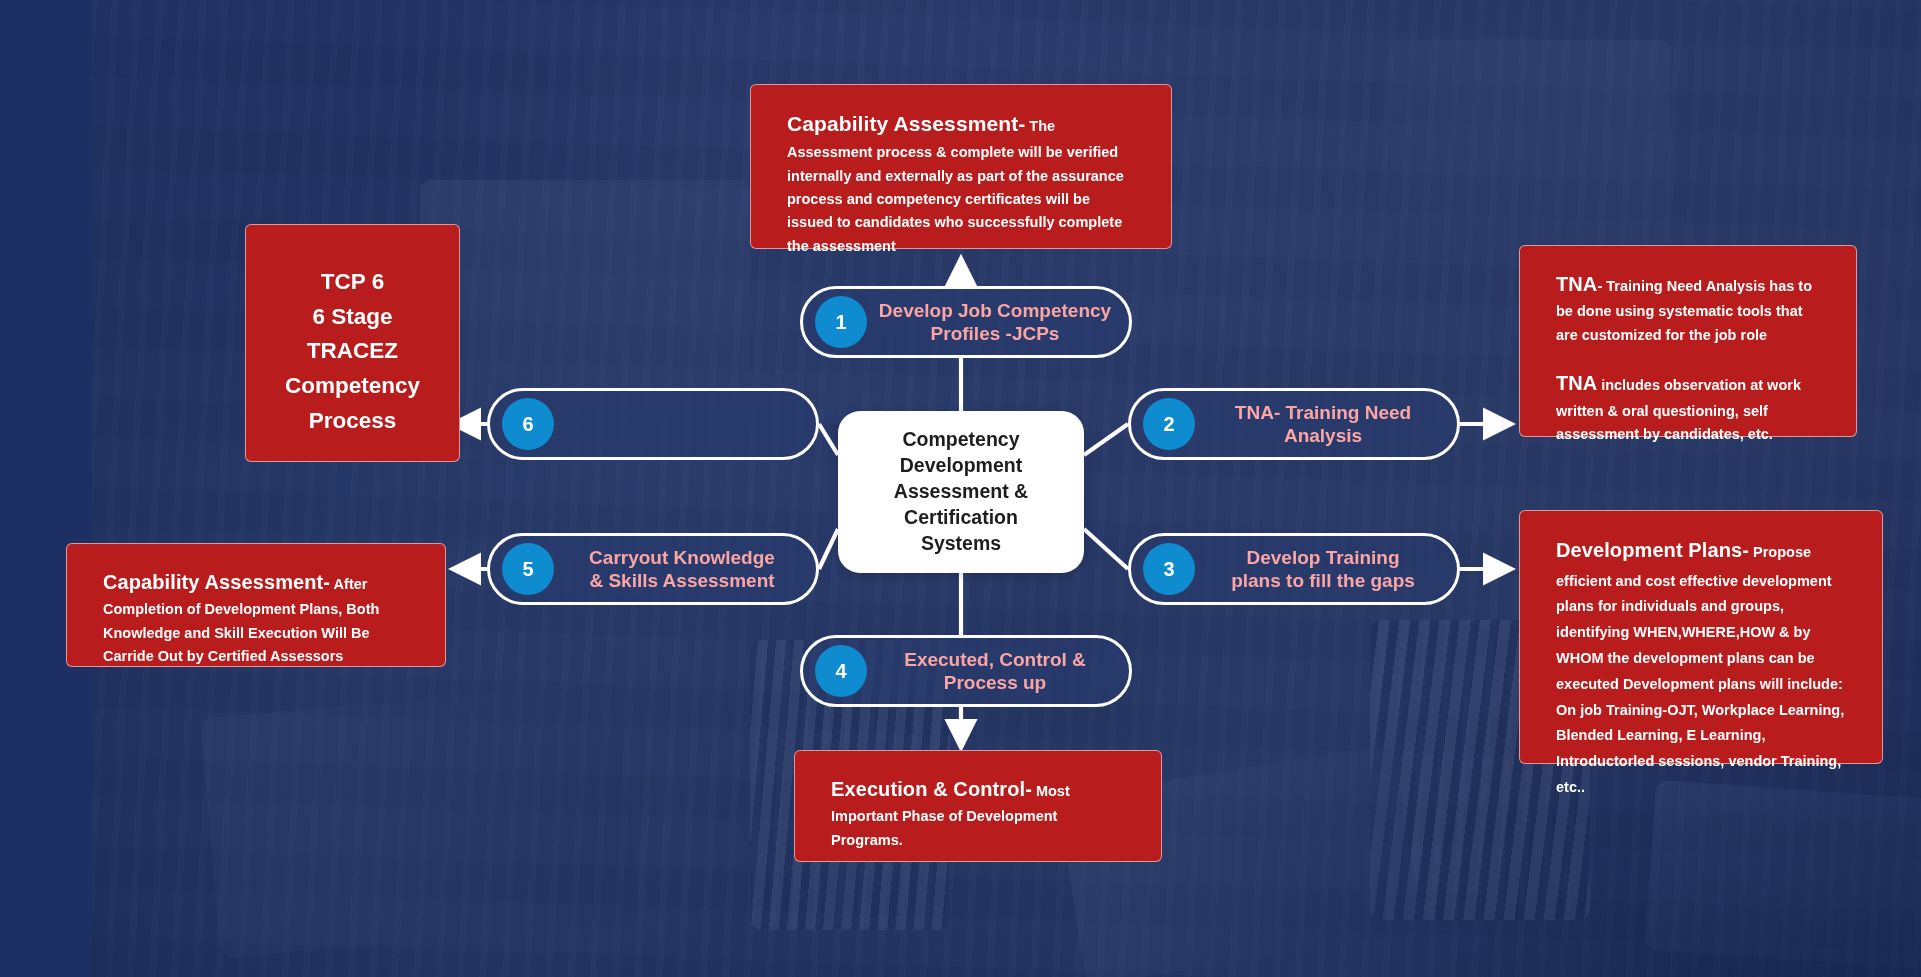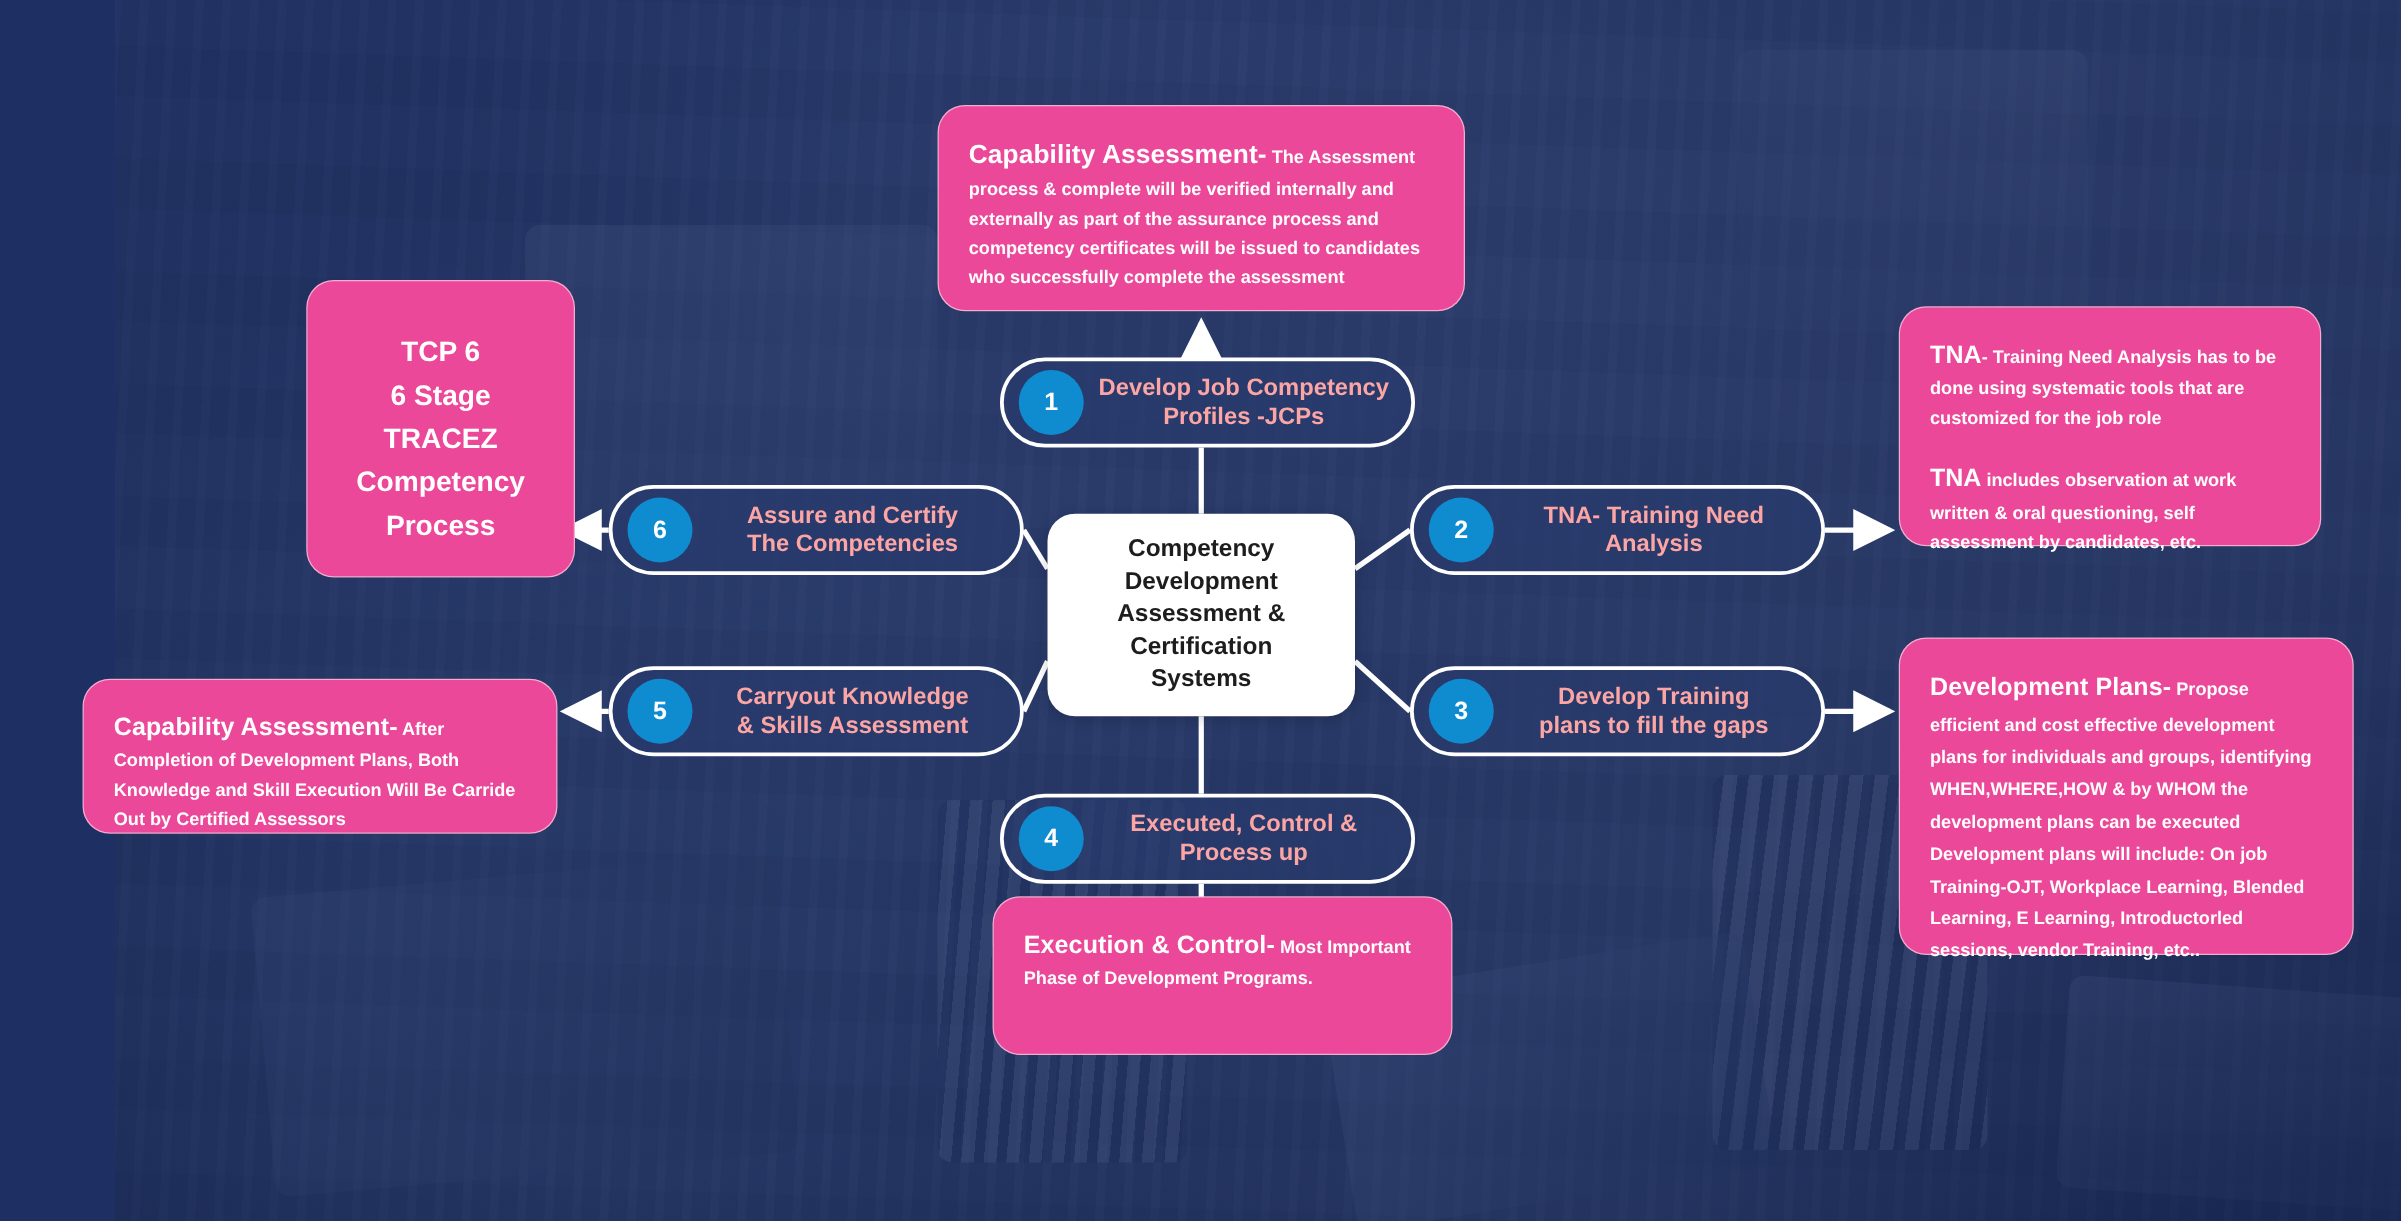--- a/index.html
+++ b/index.html
@@ -58,25 +58,25 @@
   #left-strip{position:absolute;left:0;top:0;width:92px;height:100%;
     background:#1e2f63;}
 
   
   #connectors{position:absolute;left:0;top:0;width:1921px;height:977px;}
 
   
   .node{position:absolute;box-sizing:border-box;}
 
   .info-box{
-    background:#ec4899;
+    background:#b91c1c;
     border:1.6px solid rgba(255,255,255,.55);
-    border-radius:22px;
+    border-radius:6px;
     color:#ffffff;
-    padding:22px 24px;
+    padding:22px 36px;
   }
   .info-box .ttl{
     font-size:20px;font-weight:700;letter-spacing:.1px;
   }
   .info-box .sub{
     font-size:14.5px;font-weight:600;line-height:1.62;
   }
   .info-box p{margin:0;}
   .info-box .lead{
     font-size:14.5px;font-weight:600;line-height:1.62;margin:0;
@@ -131,21 +131,21 @@
   #pill3{left:1128px;top:533px;}
   #pill4{left:800px;top:635px;}
   #pill5{left:487px;top:533px;}
   #pill6{left:487px;top:388px;}
 
   
   #cap-top{left:750px;top:84px;width:422px;height:165px;}
   #tna-panel{left:1519px;top:245px;width:338px;height:192px;}
   #dev-panel{left:1519px;top:510px;width:364px;height:254px;}
   #cap-left{left:66px;top:543px;width:380px;height:124px;}
-  #exec-panel{left:794px;top:717px;width:368px;height:127px;}
+  #exec-panel{left:794px;top:750px;width:368px;height:112px;}
 
   #cap-top .lead .ttl{font-size:21px;}
   #dev-panel .lead{line-height:1.78;}
   #tna-panel .lead{line-height:1.62;}
   #tna-panel .blk2{margin-top:20px;}
   #tna-panel .ttl2{font-size:20px;font-weight:700;}
 </style>
 </head>
 <body>
 
@@ -252,24 +252,20 @@
   <div class="pill" id="pill5">
     <div class="badge">5</div>
     <div class="plabel">
       <span>Carryout Knowledge</span><br>
       <span>&amp; Skills Assessment</span>
     </div>
   </div>
 
   <div class="pill" id="pill6">
     <div class="badge">6</div>
-    <div class="plabel">
-      <span>Assure and Certify</span><br>
-      <span>The Competencies</span>
-    </div>
   </div>
 
   <div class="node info-box" id="cap-top">
     <p class="lead">
       <span class="ttl">Capability Assessment-</span><span class="sub"> The Assessment process  &amp; complete will be verified internally and externally as part of the assurance process and competency certificates will be issued to candidates who successfully complete the assessment</span>
     </p>
   </div>
 
   <div class="node info-box" id="tna-panel">
     <p class="lead">

